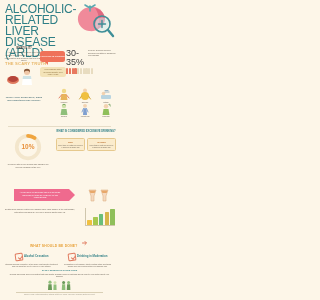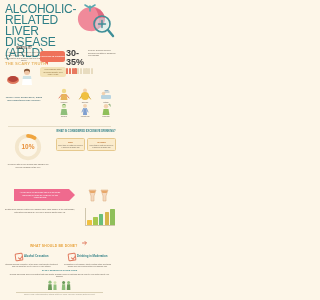--- a/index.html
+++ b/index.html
@@ -72,21 +72,21 @@
     position: absolute; left: 40px; top: 22px;
     width: 26px; height: 10px;
     background: #f3e3b8; border-radius: 2.5px;
     display: flex; align-items: center; justify-content: center;
     text-align: center; padding: 0 1px;
   }
   .bubble2 span { color: #8a6d3a; font-size: 2px; line-height: 2.5px; }
 
   .band-right { position: absolute; right: 3px; top: 4px; width: 50px; }
   .big-pct {
-    color: #3d3d3d; font-size: 9px; font-weight: bold;
+    color: #3d3d3d; font-size: 9px; font-weight: normal;
     line-height: 8.5px; float: left; width: 20px;
   }
   .pct-note {
     font-size: 2px; color: #6a6257; line-height: 2.6px;
     margin-left: 22px;
   }
   .people-row { clear: both; padding-top: 2px; display: flex; gap: 0.6px; }
   .person { width: 2.2px; height: 5.5px; border-radius: 1px 1px 0 0; }
 
   

